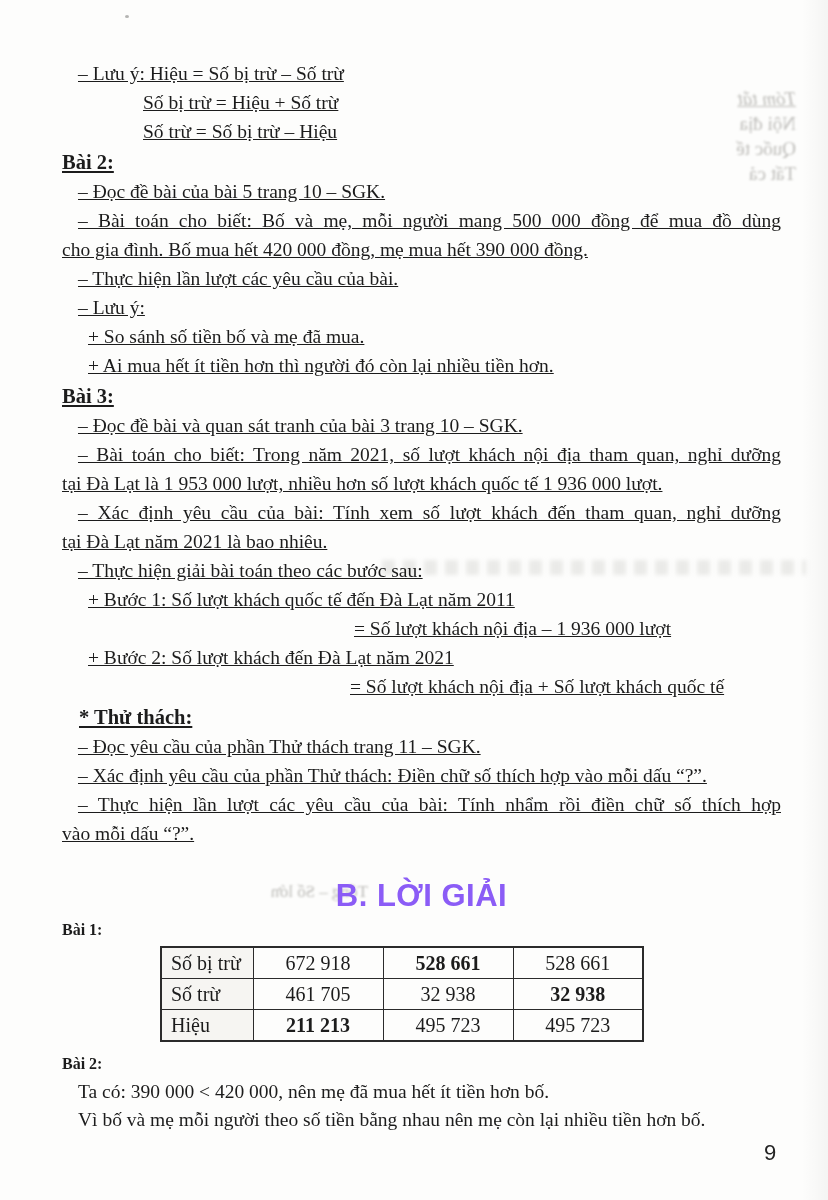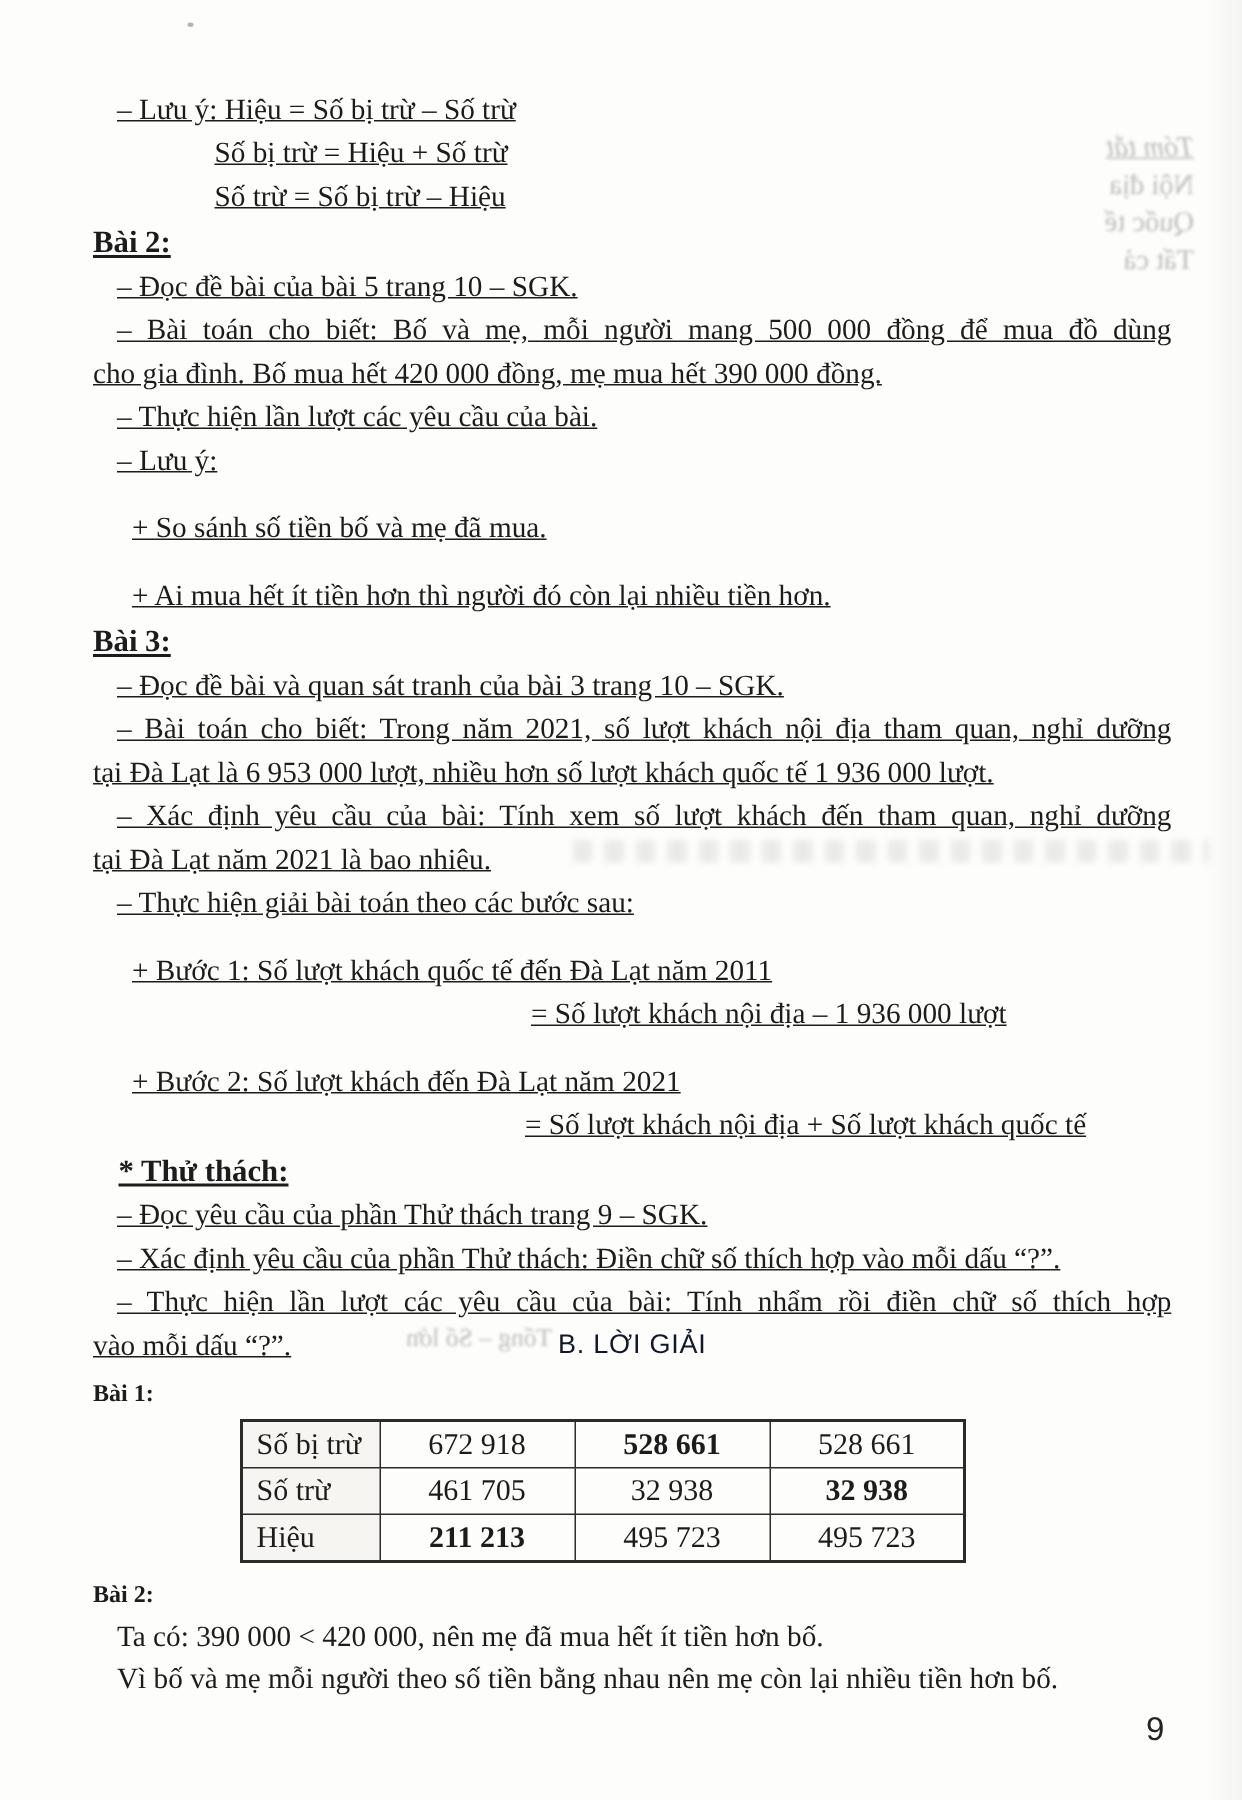--- a/index.html
+++ b/index.html
@@ -19,36 +19,36 @@
   }
   
   .guide{
     position:absolute;top:0;left:0;right:0;
     padding:59px 47px 0 62px;
     font-size:19.5px;line-height:29px;text-decoration:underline;
   }
   .ln{height:29px;white-space:nowrap;}
   .ln.wrap1{white-space:normal;text-align:justify;text-align-last:justify;overflow:hidden;}
   .ind-dash{padding-left:16px;}
-  .ind-plus{padding-left:26px;margin-top:16px;}
+  .ind-plus{padding-left:26px;}
   .ind-note{padding-left:81px;}
   .ind-f1{padding-left:292px;}
   .ind-f2{padding-left:288px;}
   .sec-title{font-weight:bold;font-size:20.5px;margin-top:2px;}
   .sec-title.star{padding-left:17px;}
   
   .solutions{
     position:absolute;top:877px;left:62px;right:47px;
     font-size:19.5px;line-height:28px;
   }
   .b-heading{
     margin-top:4px;height:30px;line-height:30px;
     text-align:center;
     font-family:"Liberation Sans","DejaVu Sans",sans-serif;
-    font-weight:normal;font-size:18px;letter-spacing:0.5px;color:#0f172a;
+    font-weight:bold;font-size:31px;letter-spacing:0.5px;color:#8b5cf6;
   }
   .bai1-title{margin-top:5px;}
   .ans-table{
     margin:2px 0 0 98px;
     border-collapse:collapse;
     table-layout:fixed;
     width:480px;
     border:2.2px solid #2b2b2b;
     font-size:20px;
   }
@@ -119,31 +119,31 @@
     <div class="ln ind-dash wrap1">– Bài toán cho biết: Bố và mẹ, mỗi người mang 500 000 đồng để mua đồ dùng</div>
     <div class="ln">cho gia đình. Bố mua hết 420 000 đồng, mẹ mua hết 390 000 đồng.</div>
     <div class="ln ind-dash">– Thực hiện lần lượt các yêu cầu của bài.</div>
     <div class="ln ind-dash">– Lưu ý:</div>
     <div class="ln ind-plus">+ So sánh số tiền bố và mẹ đã mua.</div>
     <div class="ln ind-plus">+ Ai mua hết ít tiền hơn thì người đó còn lại nhiều tiền hơn.</div>
 
     <div class="ln sec-title">Bài 3:</div>
     <div class="ln ind-dash">– Đọc đề bài và quan sát tranh của bài 3 trang 10 – SGK.</div>
     <div class="ln ind-dash wrap1">– Bài toán cho biết: Trong năm 2021, số lượt khách nội địa tham quan, nghỉ dưỡng</div>
-    <div class="ln">tại Đà Lạt là 6 953 000 lượt, nhiều hơn số lượt khách quốc tế 1 936 000 lượt.</div>
+    <div class="ln">tại Đà Lạt là 1 953 000 lượt, nhiều hơn số lượt khách quốc tế 1 936 000 lượt.</div>
     <div class="ln ind-dash wrap1">– Xác định yêu cầu của bài: Tính xem số lượt khách đến tham quan, nghỉ dưỡng</div>
     <div class="ln">tại Đà Lạt năm 2021 là bao nhiêu.</div>
     <div class="ln ind-dash">– Thực hiện giải bài toán theo các bước sau:</div>
     <div class="ln ind-plus">+ Bước 1: Số lượt khách quốc tế đến Đà Lạt năm 2011</div>
     <div class="ln ind-f1">= Số lượt khách nội địa – 1 936 000 lượt</div>
     <div class="ln ind-plus">+ Bước 2: Số lượt khách đến Đà Lạt năm 2021</div>
     <div class="ln ind-f2">= Số lượt khách nội địa + Số lượt khách quốc tế</div>
 
     <div class="ln sec-title star">* Thử thách:</div>
-    <div class="ln ind-dash">– Đọc yêu cầu của phần Thử thách trang 9 – SGK.</div>
+    <div class="ln ind-dash">– Đọc yêu cầu của phần Thử thách trang 11 – SGK.</div>
     <div class="ln ind-dash">– Xác định yêu cầu của phần Thử thách: Điền chữ số thích hợp vào mỗi dấu “?”.</div>
     <div class="ln ind-dash wrap1">– Thực hiện lần lượt các yêu cầu của bài: Tính nhẩm rồi điền chữ số thích hợp</div>
     <div class="ln">vào mỗi dấu “?”.</div>
   </div>
 
   <div class="solutions">
     <div class="b-heading">B. LỜI GIẢI</div>
     <div class="sol-title bai1-title">Bài 1:</div>
 
     <table class="ans-table">

